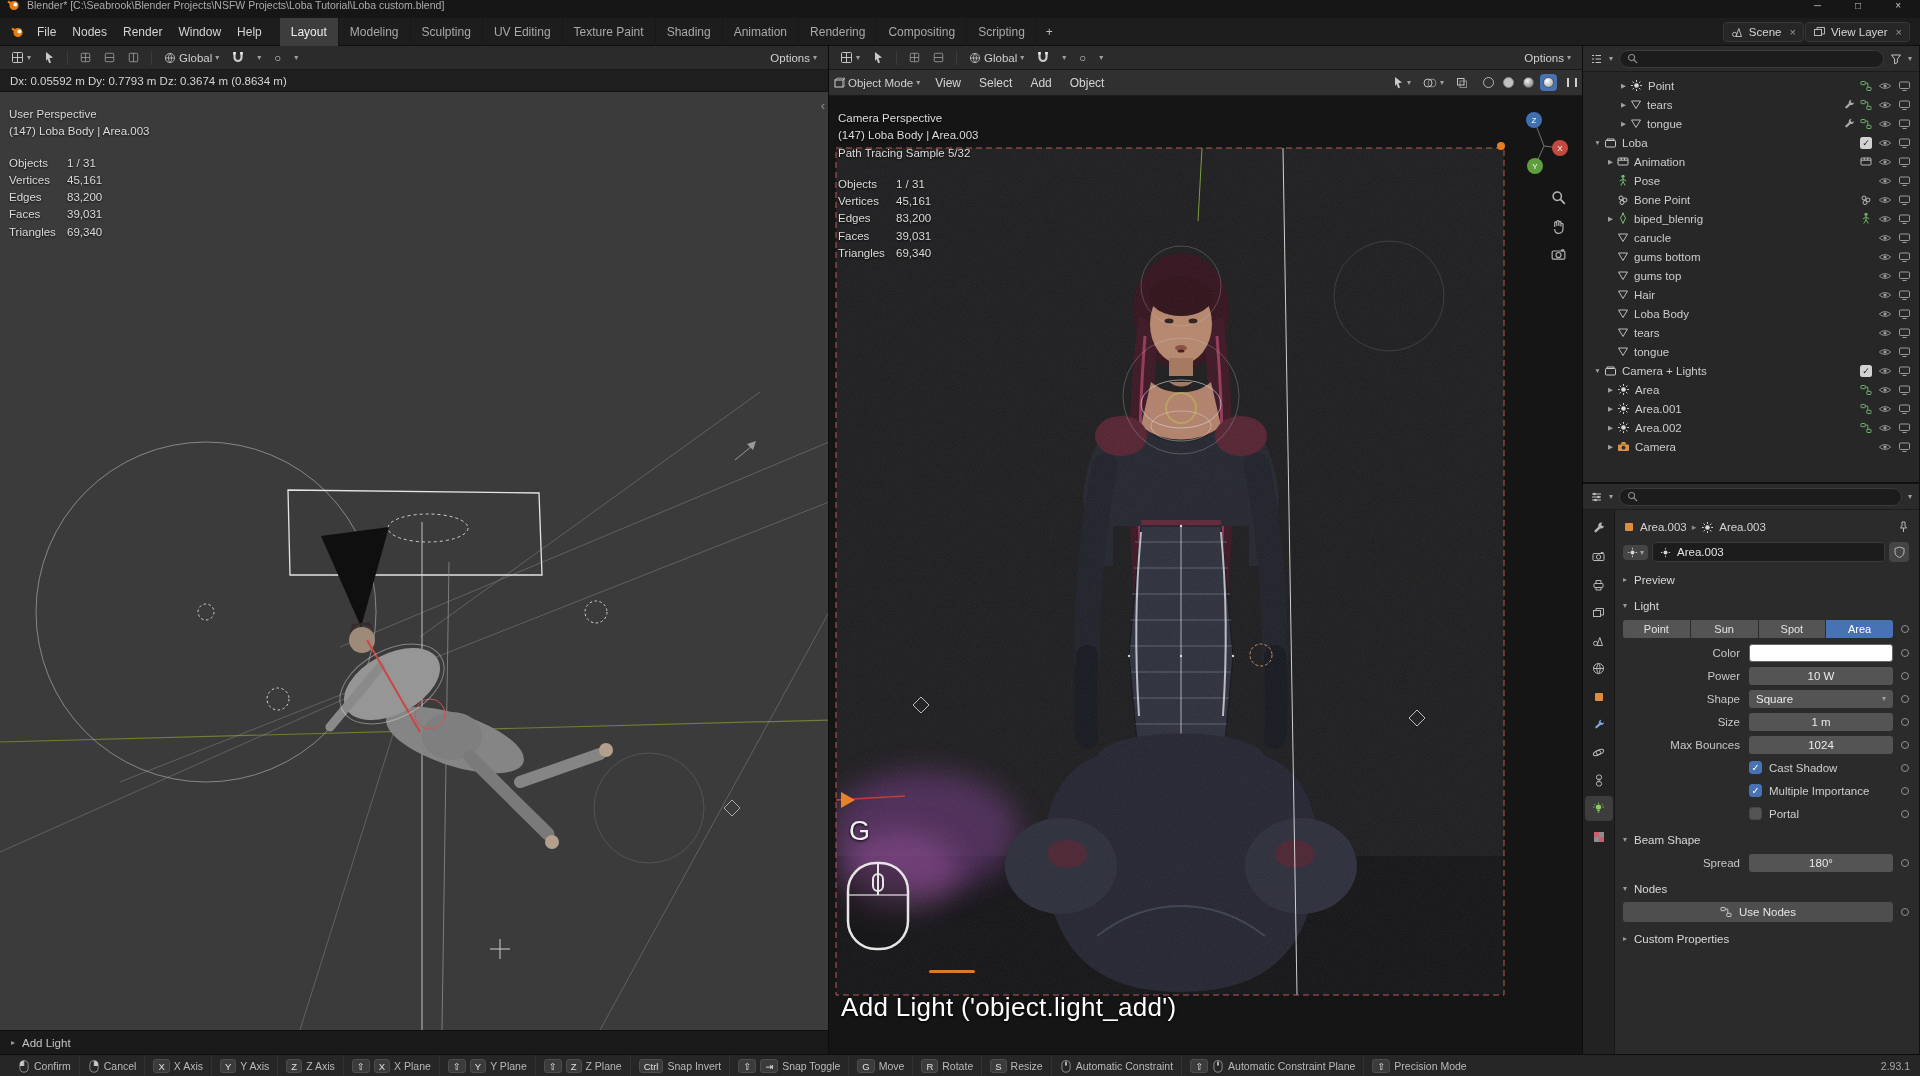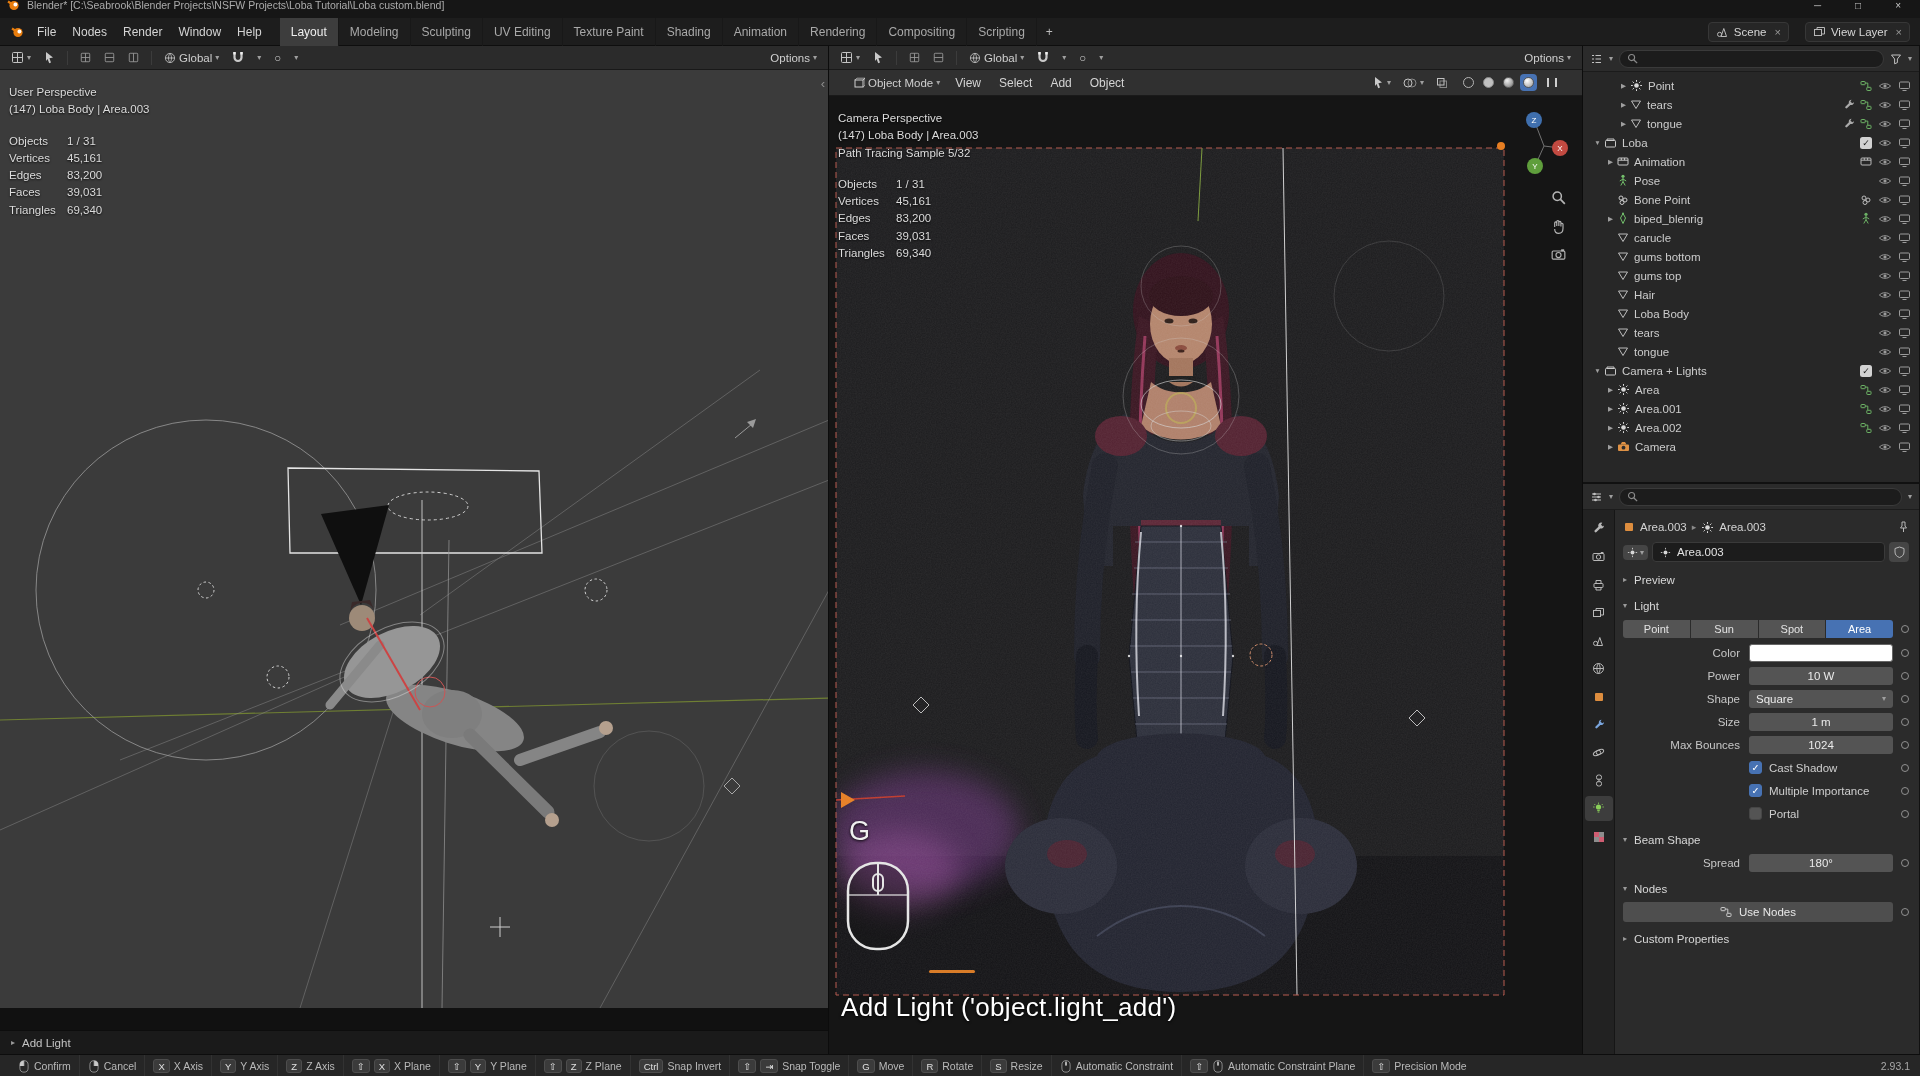--- a/index.html
+++ b/index.html
@@ -11,34 +11,34 @@
 
 .titlebar{height:18px;background:#161616;display:flex;align-items:flex-end;gap:7px;padding:7px 7px;font-size:10.5px;color:#ababab}
 .winbtns{margin-left:auto;display:flex;gap:34px;padding-right:12px;color:#c9c9c9;font-size:10px}
 
 .topbar{height:28px;background:#1d1d1d;display:flex;align-items:center;padding:0 6px;border-bottom:1px solid #0e0e0e}
 .mi{padding:4px 8px;border-radius:4px;color:#d4d4d4;font-size:12px}
 .ws-tabs{display:flex;align-items:center;margin-left:10px;height:28px}
 .ws-tab{padding:0 11px;font-size:12px;color:#a9a9a9;border-right:1px solid #181818;height:28px;display:flex;align-items:center}
 .ws-tab.active{background:#3d3d3d;color:#efefef}
 .ws-add{padding:0 9px;color:#bdbdbd}
-.topbar-right{margin-left:auto;display:flex;align-items:center;gap:16px;padding-right:4px}
+.topbar-right{margin-left:auto;display:flex;align-items:center;gap:1px;padding-right:4px}
 .idsel{display:flex;align-items:center;gap:5px;background:#262626;border:1px solid #373737;border-radius:4px;height:20px;padding:0 7px;font-size:11.5px;color:#d6d6d6}
 .idsel .x{color:#9a9a9a;font-size:11px;margin-left:3px}
 
 .main{display:flex;height:1008px}
 .vleft{width:829px;display:flex;flex-direction:column;border-right:1px solid #0c0c0c}
 .vright{width:754px;display:flex;flex-direction:column;border-right:1px solid #0c0c0c}
 .sidebar{width:336px;display:flex;flex-direction:column}
 .toolrow{height:24px;background:#2b2b2b;border-bottom:1px solid #191919;display:flex;align-items:center;gap:5px;padding:0 7px;font-size:11.5px;color:#cfcfcf}
 .tbtn{display:flex;align-items:center;gap:3px;padding:1px 4px;border-radius:3px}
 .sepv{width:1px;height:14px;background:#3c3c3c;margin:0 3px}
 .options{margin-left:auto;display:flex;align-items:flex-end}
 .infostrip{height:22px;background:#1e1e1e;border-bottom:1px solid #141414;display:flex;align-items:center;padding:0 10px;font-size:11.5px;color:#d6d6d6}
-.vheader{height:26px;background:#303030;border-bottom:1px solid #1a1a1a;display:flex;align-items:center;gap:4px;padding:0 20px;font-size:11.5px}
+.vheader{height:26px;background:#303030;border-bottom:1px solid #1a1a1a;display:flex;align-items:center;gap:4px;padding:0 0;font-size:11.5px}
 .vheader .mi{padding:3px 7px}
 .canvas{position:relative;flex:1;overflow:hidden}
 .canvas svg.scene{display:block}
 .ovl{position:absolute;left:9px;top:14px;font-size:11.5px;color:#dcdcdc;text-shadow:0 1px 2px rgba(0,0,0,.8);line-height:1.5;pointer-events:none}
 .srow{display:flex}
 .sl{width:58px}
 .stats{margin-top:14px}
 .redo{height:24px;background:#1a1a1a;border-top:1px solid #0d0d0d;display:flex;align-items:center;gap:7px;padding:0 11px;font-size:11.5px;color:#c3c3c3}
 .tri{font-size:8px;color:#9a9a9a}
 .ptoggle{position:absolute;right:3px;top:6px;color:#8f8f8f;font-size:13px}
@@ -255,20 +255,23 @@
       <span class="tbtn">
           <span class="dd">▾</span>
         </span>
       <span class="options">
           <span class="tbtn">
             <span>Options</span>
             <span class="dd">▾</span>
           </span>
         </span>
     </div>
+    <div class="infostrip">
+        <span>Dx: 0.05592 m   Dy: 0.7793 m   Dz: 0.3674 m (0.8634 m)</span>
+      </div>
     <div class="canvas">
       <svg class="scene" width="829" height="938" viewBox="0 0 829 938">
         <rect width="829" height="938" fill="#3b3b3b"></rect>
         <line x1="0" y1="650" x2="829" y2="628" stroke="#6f7f33" stroke-width="1.2"></line>
         <g stroke="#8f8f8f" stroke-width="0.7" opacity="0.65">
           <line x1="829" y1="350" x2="340" y2="555"></line>
           <line x1="829" y1="410" x2="120" y2="690"></line>
           <line x1="760" y1="300" x2="420" y2="545"></line>
           <line x1="829" y1="520" x2="600" y2="938"></line>
           <line x1="300" y1="938" x2="400" y2="620"></line>

